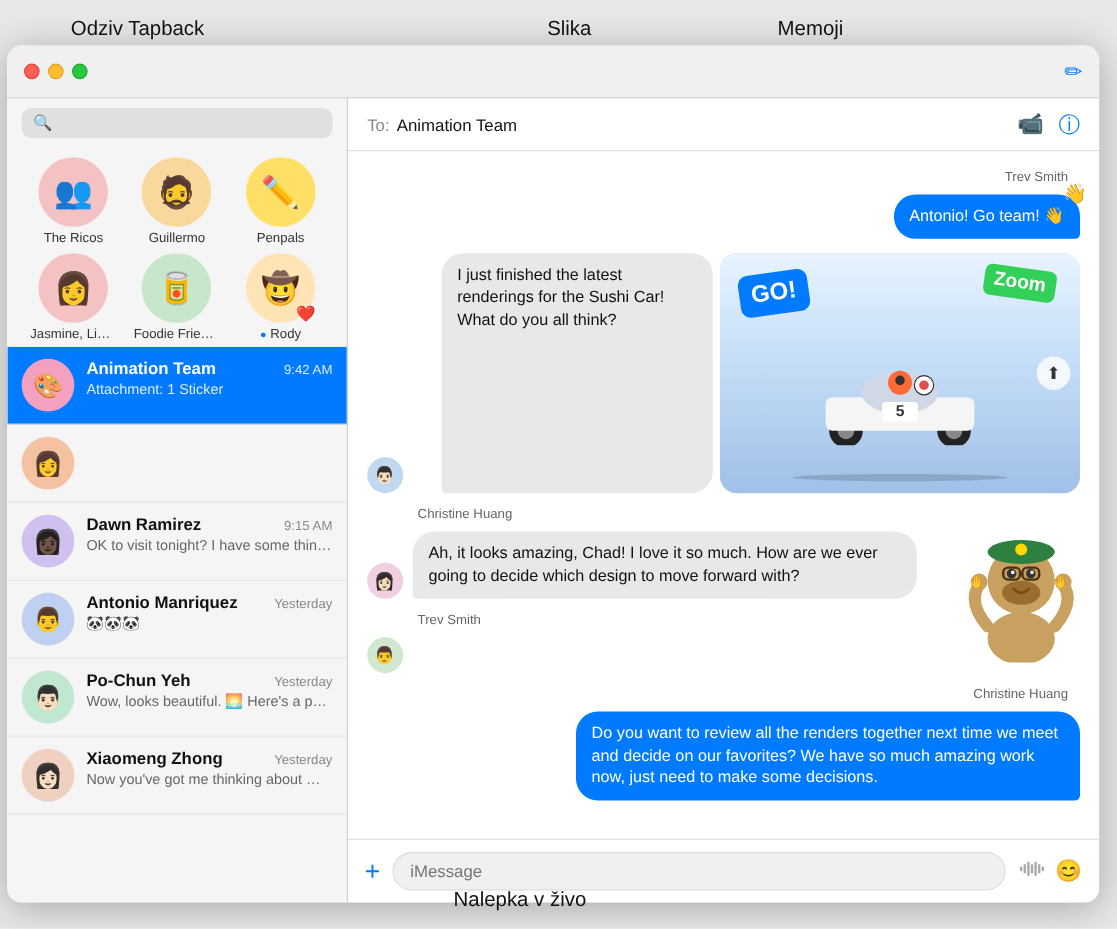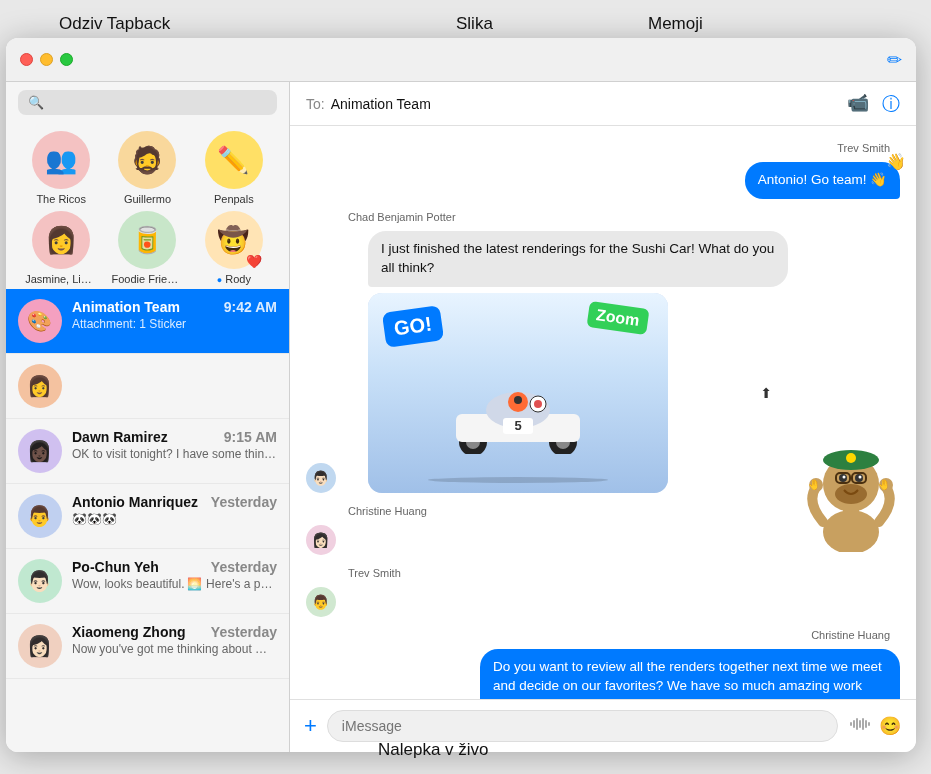--- a/index.html
+++ b/index.html
@@ -184,21 +184,21 @@
       border-radius: 50%;
       flex-shrink: 0;
       display: flex;
       align-items: center;
       justify-content: center;
       font-size: 20px;
     }
     .conv-info { flex: 1; min-width: 0; }
     .conv-header { display: flex; justify-content: space-between; align-items: baseline; }
     .conv-name { font-size: 14px; font-weight: 600; color: #111; }
-    .conv-time { font-size: 14px; color: #888; font-weight: bold; }
+    .conv-time { font-size: 11px; color: #888; }
     .conv-preview { font-size: 12px; color: #666; white-space: nowrap; overflow: hidden; text-overflow: ellipsis; margin-top: 2px; }
 
     
     .chat-area {
       flex: 1;
       display: flex;
       flex-direction: column;
       background: #fff;
     }
 
@@ -552,24 +552,23 @@
           <div style="font-size:11px;color:#666;text-align:right;margin-right:10px;">Trev Smith</div>
           <div class="msg-row outgoing">
             <div style="position:relative;">
               <div class="msg-bubble outgoing">Antonio! Go team! 👋</div>
               <span class="tapback-badge">👋</span>
             </div>
           </div>
         </div>
 
         <div class="msg-group">
-          <div style="font-size:11px;color:#666;margin-left:42px;">Chad Benjamin Potter</div>
           <div class="msg-row">
             <div class="msg-avatar-small" style="background:#c0d8f0;">👨🏻</div>
-            <div style="display:flex;flex-direction:column;gap:6px;padding-left:24px;">
+            <div style="display:flex;flex-direction:row;gap:6px;padding-left:24px;">
               <div class="msg-bubble incoming">I just finished the latest renderings for the Sushi Car! What do you all think?</div>
 
               <div style="position:relative;display:flex;align-items:center;">
                 <div class="msg-image">
                   <div class="sushi-car-scene">
                     <div class="sticker-go">GO!</div>
                     <div class="sticker-zoom">Zoom</div>
 
                     <div class="car-body">
                       <svg width="160" height="80" viewBox="0 0 160 80">
@@ -600,20 +599,21 @@
                 <div class="share-btn">⬆</div>
               </div>
             </div>
           </div>
         </div>
 
         <div class="msg-group">
           <div style="font-size:11px;color:#666;margin-left:42px;">Christine Huang</div>
           <div class="msg-row">
             <div class="msg-avatar-small" style="background:#f0d0e0;">👩🏻</div>
+            <div class="msg-bubble incoming">Ah, it looks amazing, Chad! I love it so much. How are we ever going to decide which design to move forward with?</div>
           </div>
         </div>
 
         <div class="msg-group">
           <div style="font-size:11px;color:#666;margin-left:42px;">Trev Smith</div>
           <div class="msg-row">
             <div class="msg-avatar-small" style="background:#d0e8d0;">👨</div>
           </div>
         </div>
 

